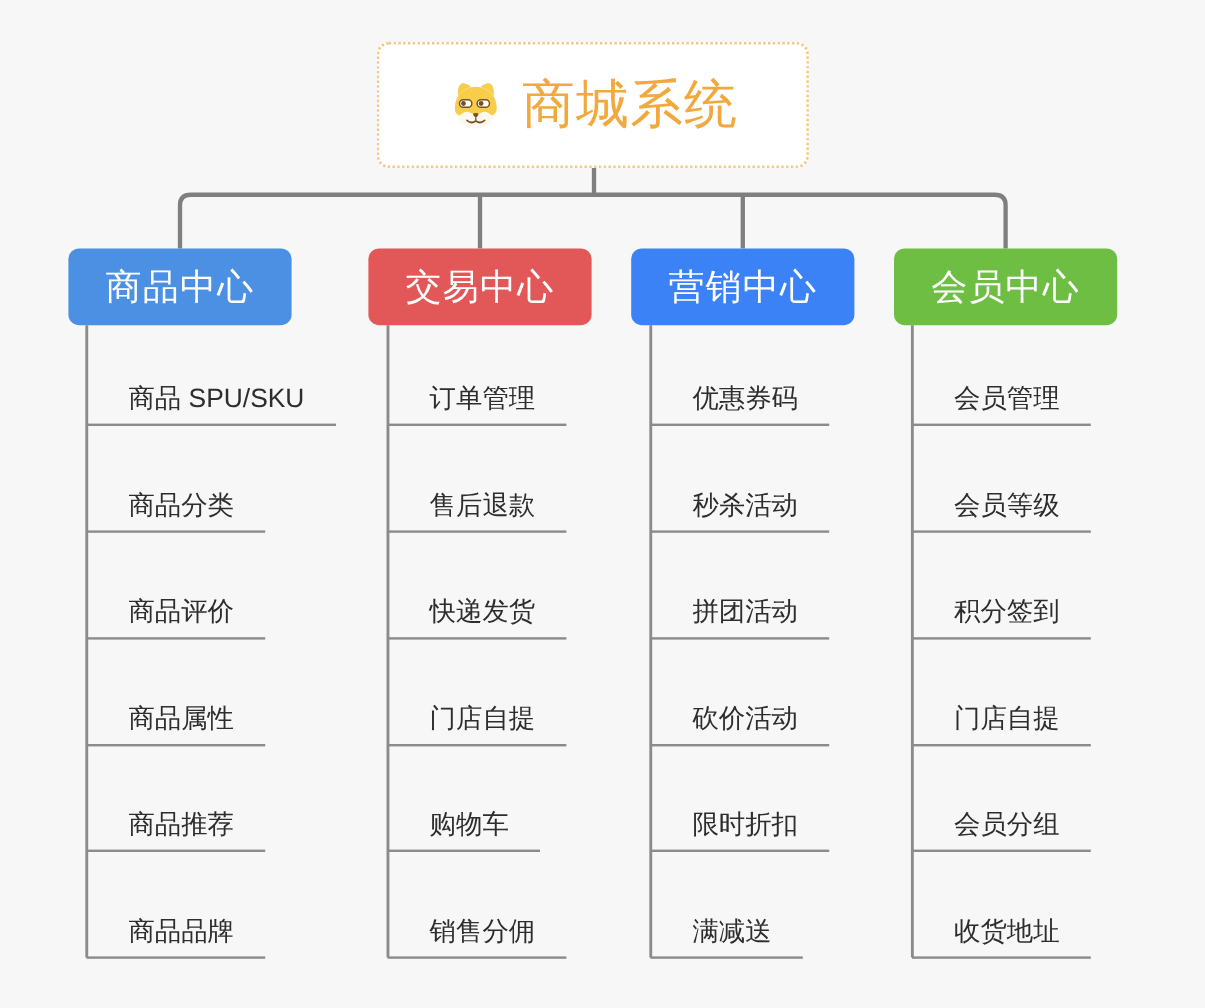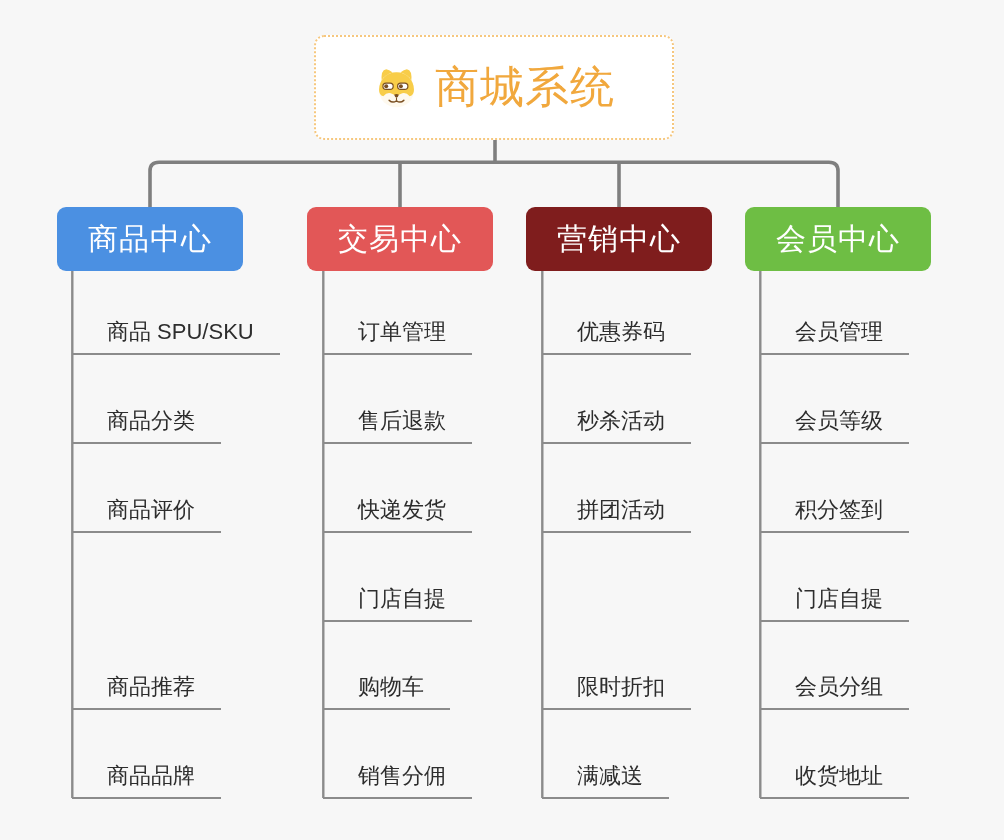--- a/index.html
+++ b/index.html
@@ -122,43 +122,45 @@
     </svg>
     <span class="root-title">商城系统</span>
   </div>
 
   <div class="branch-header b0" style="background-color: rgb(75, 144, 226);">
     <span>商品中心</span>
   </div>
   <div class="branch-header b1" style="background-color: rgb(226, 87, 87);">
     <span>交易中心</span>
   </div>
-  <div class="branch-header b2" style="background-color: #7f1d1d;">
+  <div class="branch-header b2" style="background-color: #3b82f6;">
     <span>营销中心</span>
   </div>
   <div class="branch-header b3" style="background-color: rgb(110, 190, 68);">
     <span>会员中心</span>
   </div>
 
   <div class="sub-item c0 r0">商品 SPU/SKU</div>
   <div class="sub-item c0 r1">商品分类</div>
   <div class="sub-item c0 r2">商品评价</div>
+  <div class="sub-item c0 r3">商品属性</div>
   <div class="sub-item c0 r4">商品推荐</div>
   <div class="sub-item c0 r5">商品品牌</div>
 
   <div class="sub-item c1 r0">订单管理</div>
   <div class="sub-item c1 r1">售后退款</div>
   <div class="sub-item c1 r2">快递发货</div>
   <div class="sub-item c1 r3">门店自提</div>
   <div class="sub-item c1 r4">购物车</div>
   <div class="sub-item c1 r5">销售分佣</div>
 
   <div class="sub-item c2 r0">优惠券码</div>
   <div class="sub-item c2 r1">秒杀活动</div>
   <div class="sub-item c2 r2">拼团活动</div>
+  <div class="sub-item c2 r3">砍价活动</div>
   <div class="sub-item c2 r4">限时折扣</div>
   <div class="sub-item c2 r5">满减送</div>
 
   <div class="sub-item c3 r0">会员管理</div>
   <div class="sub-item c3 r1">会员等级</div>
   <div class="sub-item c3 r2">积分签到</div>
   <div class="sub-item c3 r3">门店自提</div>
   <div class="sub-item c3 r4">会员分组</div>
   <div class="sub-item c3 r5">收货地址</div>
 

